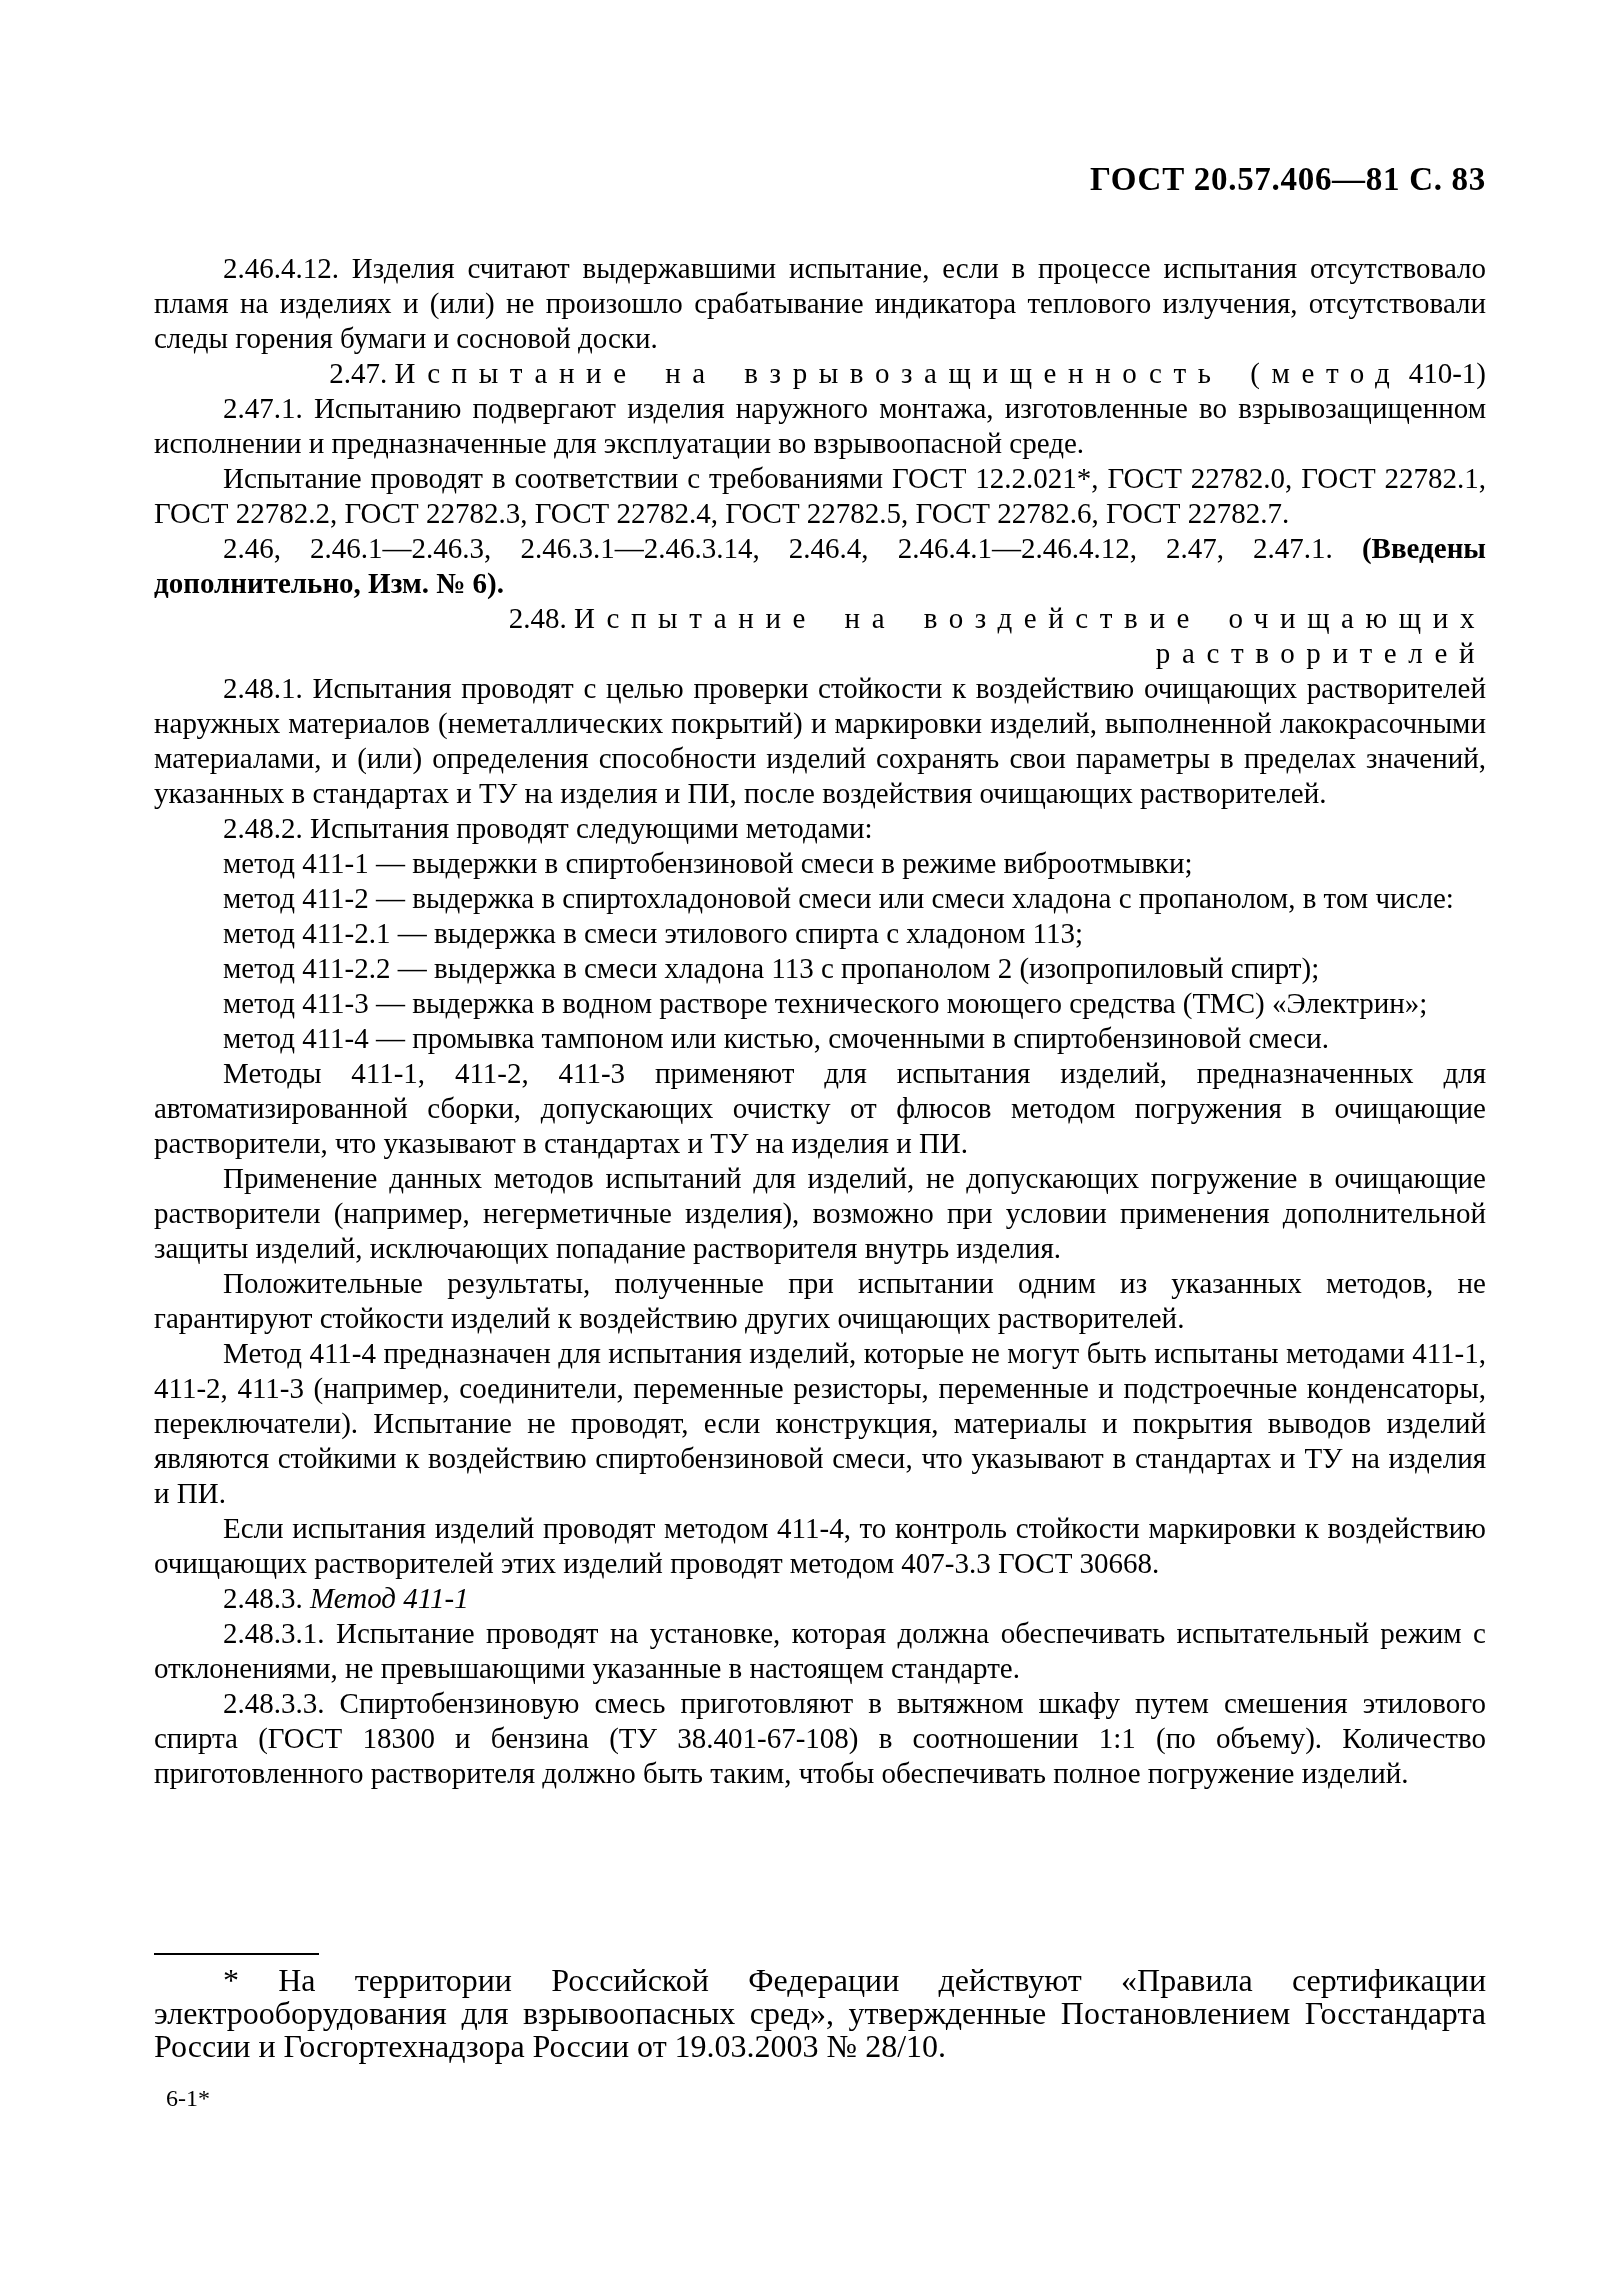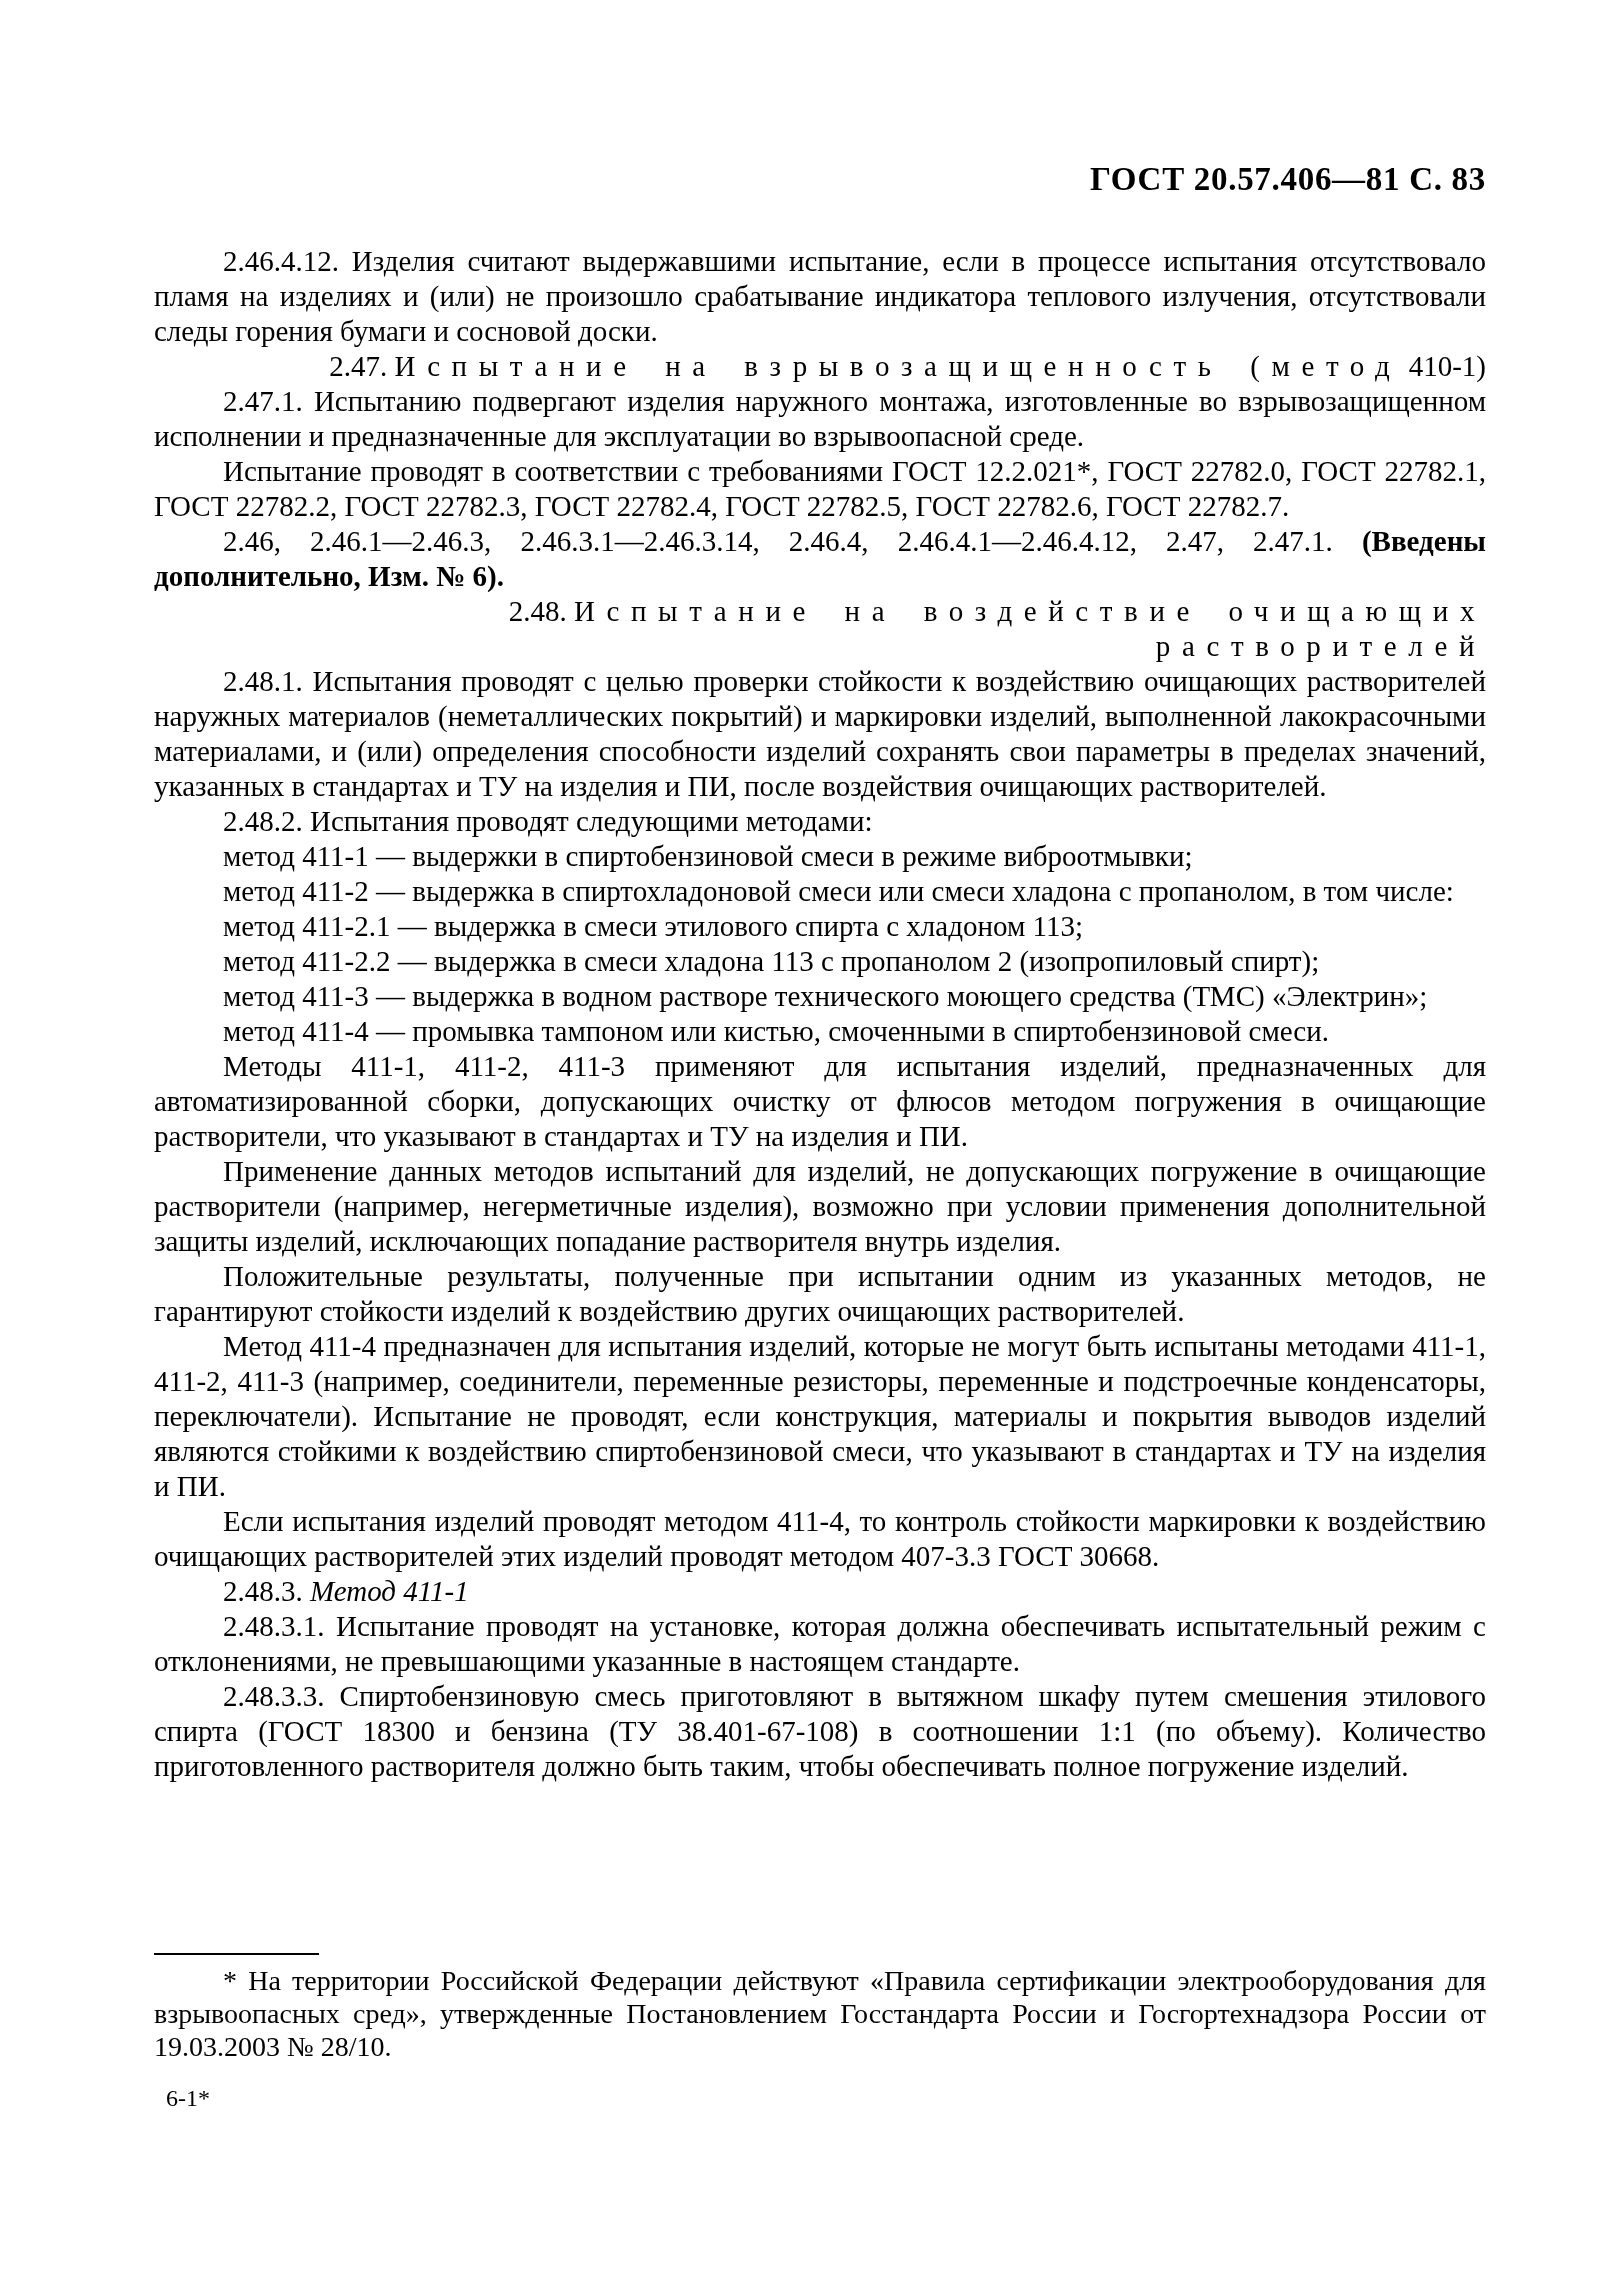--- a/index.html
+++ b/index.html
@@ -19,21 +19,21 @@
     width: 1332px;
     text-align: right;
     font-weight: 700;
     font-size: 33px;
     line-height: 34px;
     letter-spacing: 0.7px;
     white-space: nowrap;
   }
   .document-body {
     position: absolute;
-    top: 244px;
+    top: 251px;
     left: 154px;
     width: 1332px;
     font-size: 29px;
     line-height: 35px;
   }
   .document-body p {
     margin: 0;
     text-indent: 69px;
     text-align: justify;
   }
@@ -48,21 +48,21 @@
     left: 154px;
     width: 165px;
     height: 0;
     border-top: 2.6px solid #000000;
   }
   .footnote {
     position: absolute;
     top: 1964px;
     left: 154px;
     width: 1332px;
-    font-size: 28px;
+    font-size: 32px;
     line-height: 33px;
   }
   .footnote p {
     margin: 0;
     text-indent: 69px;
     text-align: justify;
   }
   .sheet-signature {
     position: absolute;
     top: 2087px;

